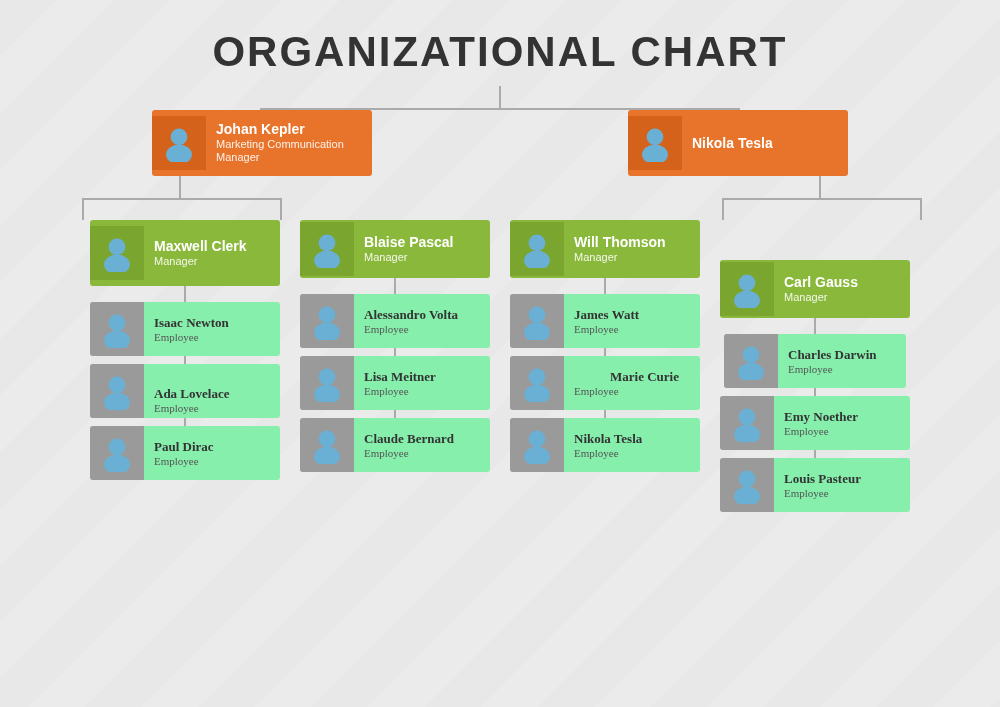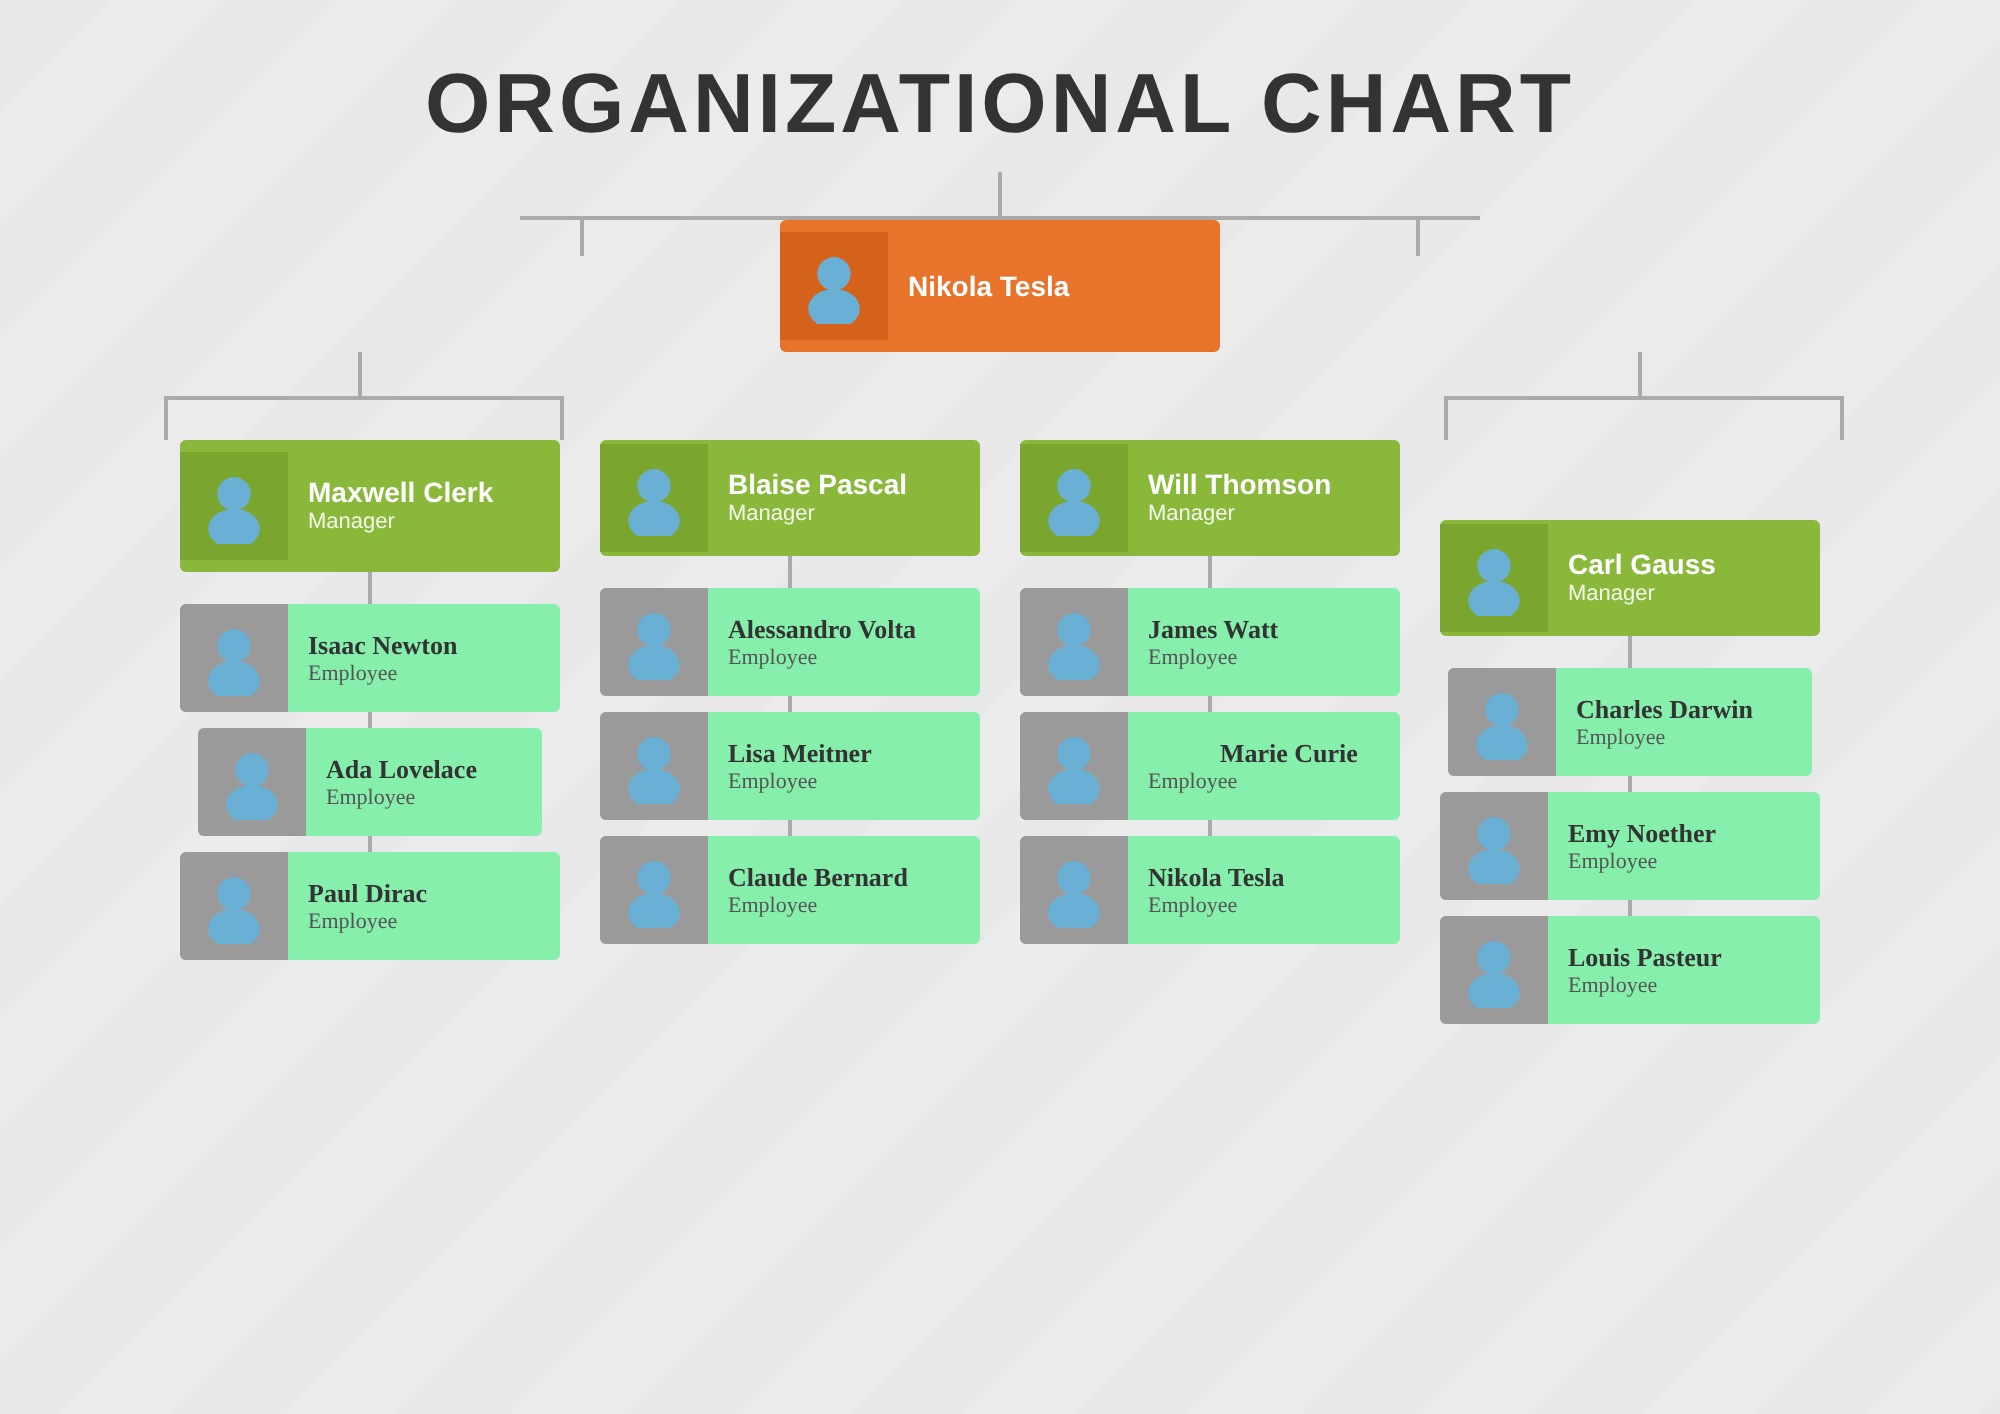--- a/index.html
+++ b/index.html
@@ -119,29 +119,41 @@
     <div style="width:2px;height:22px;background:#aaa;margin:0 auto;"></div>
 
     <div style="position:relative;width:480px;height:2px;background:#aaa;">
 
       <div style="position:absolute;left:30px;top:0;width:2px;height:20px;background:#aaa;"></div>
       <div style="position:absolute;right:30px;top:0;width:2px;height:20px;background:#aaa;"></div>
     </div>
 
     <div style="display:flex;gap:256px;justify-content:center;">
 
-
       <div class="card card-orange" style="width:220px;height:66px;">
         <div class="avatar">
           <svg class="avatar-icon" viewBox="0 0 50 50">
               <circle cx="25" cy="17" r="11" fill="#6ab0d4"></circle>
               <ellipse cx="25" cy="40" rx="17" ry="13" fill="#6ab0d4"></ellipse>
             </svg>
         </div>
         <div class="info">
+          <div class="name">Johan Kepler</div>
+          <div class="title">Marketing Communication Manager</div>
+        </div>
+      </div>
+
+      <div class="card card-orange" style="width:220px;height:66px;">
+        <div class="avatar">
+          <svg class="avatar-icon" viewBox="0 0 50 50">
+              <circle cx="25" cy="17" r="11" fill="#6ab0d4"></circle>
+              <ellipse cx="25" cy="40" rx="17" ry="13" fill="#6ab0d4"></ellipse>
+            </svg>
+        </div>
+        <div class="info">
           <div class="name">Nikola Tesla</div>
         </div>
       </div>
     </div>
 
     <div style="position:relative;width:910px;height:44px;">
 
       <div style="position:absolute;left:134px;top:0;width:2px;height:22px;background:#aaa;"></div>
       <div style="position:absolute;left:37px;top:22px;width:198px;height:2px;background:#aaa;"></div>
       <div style="position:absolute;left:37px;top:22px;width:2px;height:22px;background:#aaa;"></div>
@@ -178,21 +190,21 @@
                 <ellipse cx="25" cy="40" rx="17" ry="13" fill="#6ab0d4"></ellipse>
               </svg>
           </div>
           <div class="info">
             <div style="font-weight:700;font-size:13px;color:#333;">Isaac Newton</div>
             <div style="font-size:11px;color:#555;">Employee</div>
           </div>
         </div>
         <div style="position:relative;width:2px;height:8px;background:#aaa;"></div>
 
-        <div class="card card-gray" style="width:172px;height:54px;">
+        <div class="card card-gray" style="width:190px;height:54px;align-items:flex-end;">
           <div class="avatar" style="background:#9a9a9a;">
             <svg class="avatar-icon" viewBox="0 0 50 50">
                 <circle cx="25" cy="17" r="11" fill="#6ab0d4"></circle>
                 <ellipse cx="25" cy="40" rx="17" ry="13" fill="#6ab0d4"></ellipse>
               </svg>
           </div>
           <div class="info">
             <div style="font-weight:700;font-size:13px;color:#333;">Ada Lovelace</div>
             <div style="font-size:11px;color:#555;">Employee</div>
           </div>

